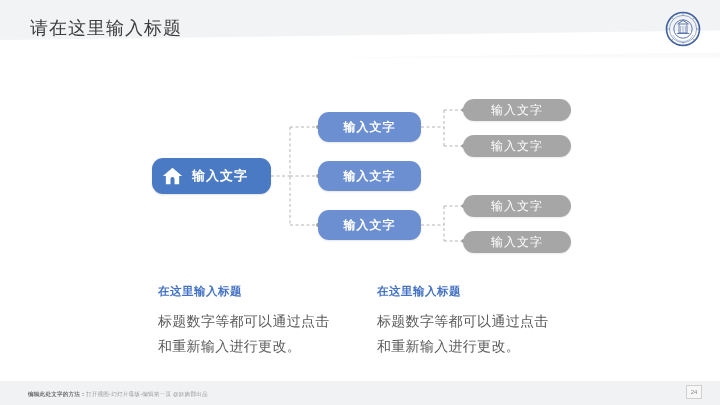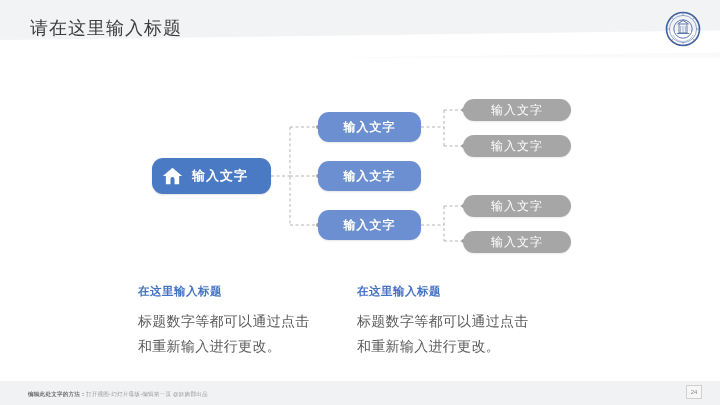--- a/index.html
+++ b/index.html
@@ -52,21 +52,21 @@
   }
   .node-leaf{
     background:#a6a6a6;
     justify-content:center;font-weight:normal;
     color:#ffffff;
     box-shadow:0 1px 2px rgba(0,0,0,0.08);
   }
   .house-icon{width:21px;height:20px;flex:0 0 auto;}
 
   
-  .col{position:absolute;width:175px;}
+  .col{position:absolute;width:175px;margin-left:20px;}
   .col-heading{
     font-size:11.5px;font-weight:bold;color:#4472c4;
     letter-spacing:0.5px;margin:0 0 10px 0;
   }
   .col-body{
     font-size:14px;color:#5a5a5a;line-height:1.75;margin:0;
     letter-spacing:0.3px;
   }
 
   

